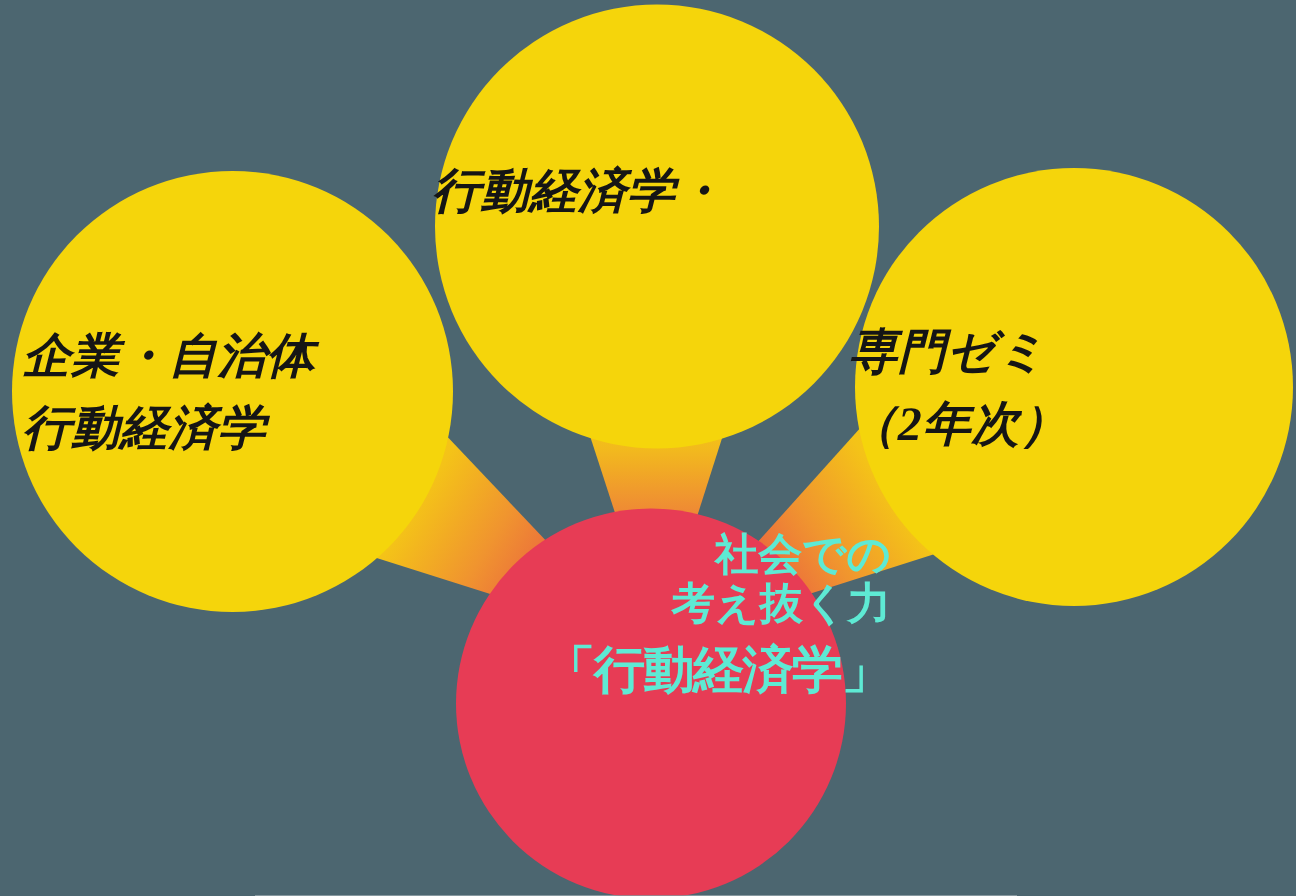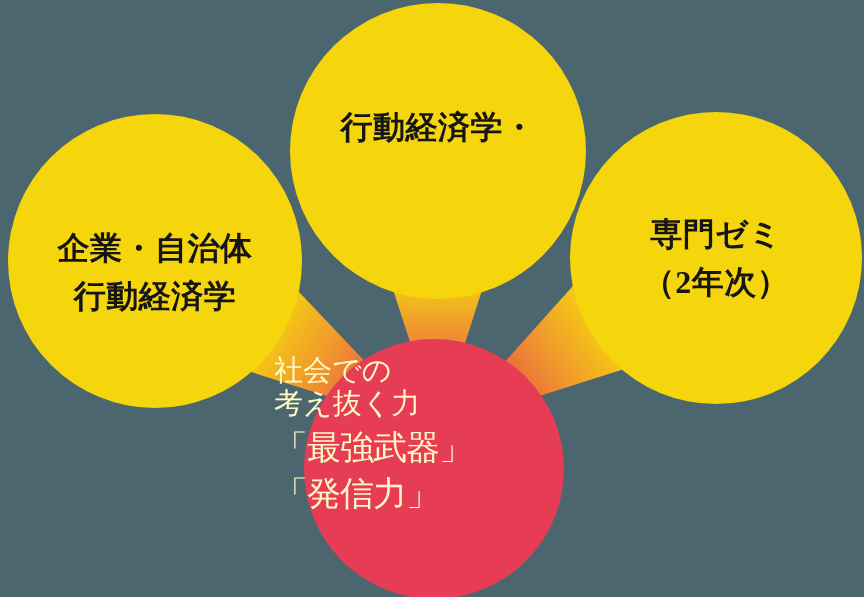--- a/index.html
+++ b/index.html
@@ -11,40 +11,41 @@
   .stage {
     position: relative;
     width: 864px; height: 597px;
     background: #4C6670;
   }
   .stage svg { position: absolute; left: 0; top: 0; }
 
   .label {
     position: absolute;
     width: 300px;
-    text-align: center;
+    text-align: left;
     color: #151515;
     font-size: 32px;
     font-weight: 600;
     line-height: 48px;
     letter-spacing: 0.5px;
+    font-style: italic;
   }
   .label .line { display: block; }
 
-  .label-left   { left: 5px;   top: 213px; margin-top: 11px; }
+  .label-left   { left: 15px;   top: 213px; }
   .label-center { left: 288px; top: 103px; }
   .label-right  { left: 566px; top: 210px; }
 
   .core-label {
     position: absolute;
     left: 274px; top: 354px;
     width: 320px;
-    text-align: left;
-    color: #fef9c3;
-    font-weight: 400;
+    text-align: right;
+    color: #5eead4;
+    font-weight: 700;
   }
   .core-small { font-size: 29px; line-height: 33px; }
   .core-big   { font-size: 34px; line-height: 46px; margin-top: 5px; letter-spacing: -1px; }
   .core-small span, .core-big span { display: block; }
 </style>
 </head>
 <body>
 
 <div class="stage">
 
@@ -99,18 +100,17 @@
     <span class="line">専門ゼミ</span>
     <span class="line">（2年次）</span>
   </div>
 
   <div class="core-label">
     <div class="core-small">
       <span>社会での</span>
       <span>考え抜く力</span>
     </div>
     <div class="core-big">
-      <span>「最強武器」</span>
-      <span>「発信力」</span>
+      <span>「行動経済学」</span>
     </div>
   </div>
 
 </div>
 
 </body></html>

